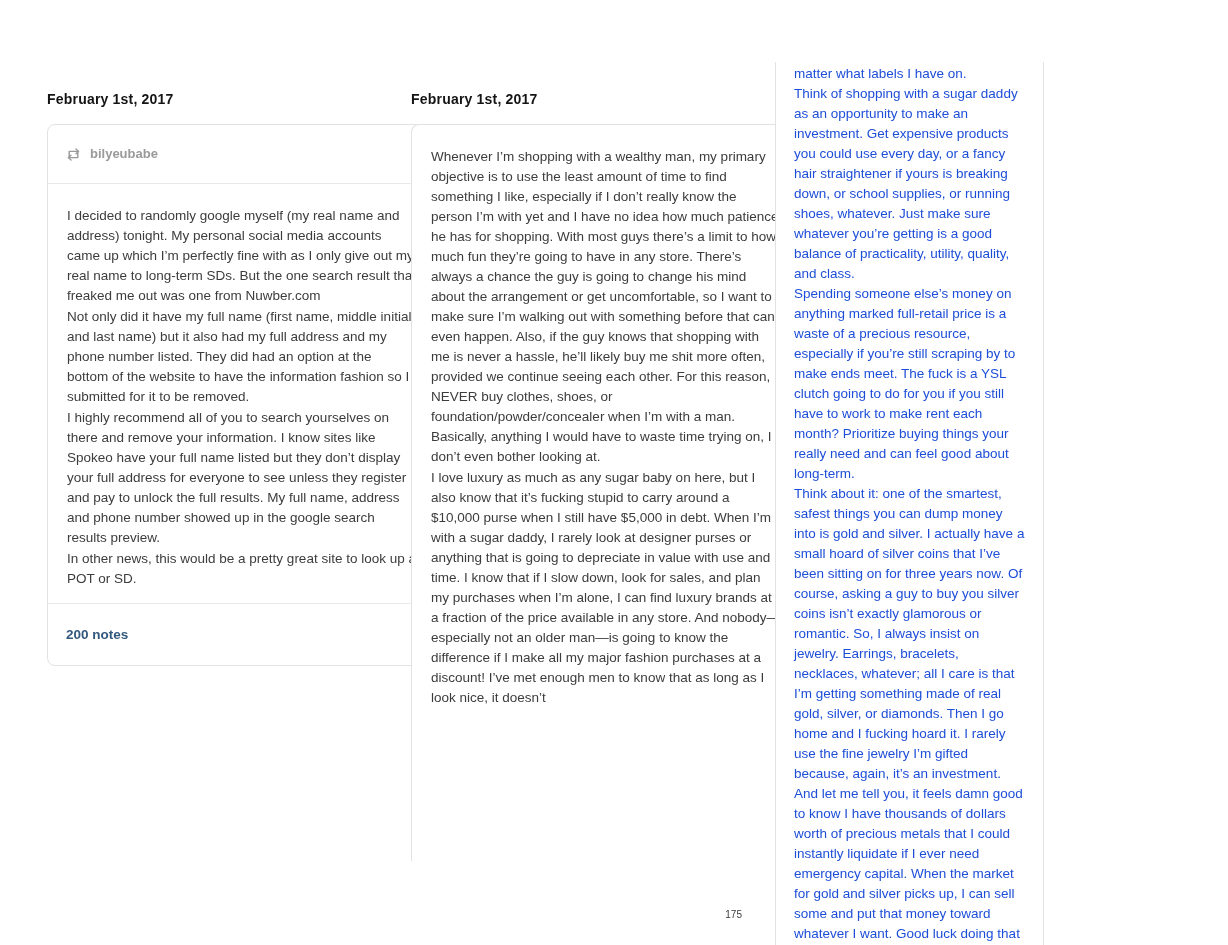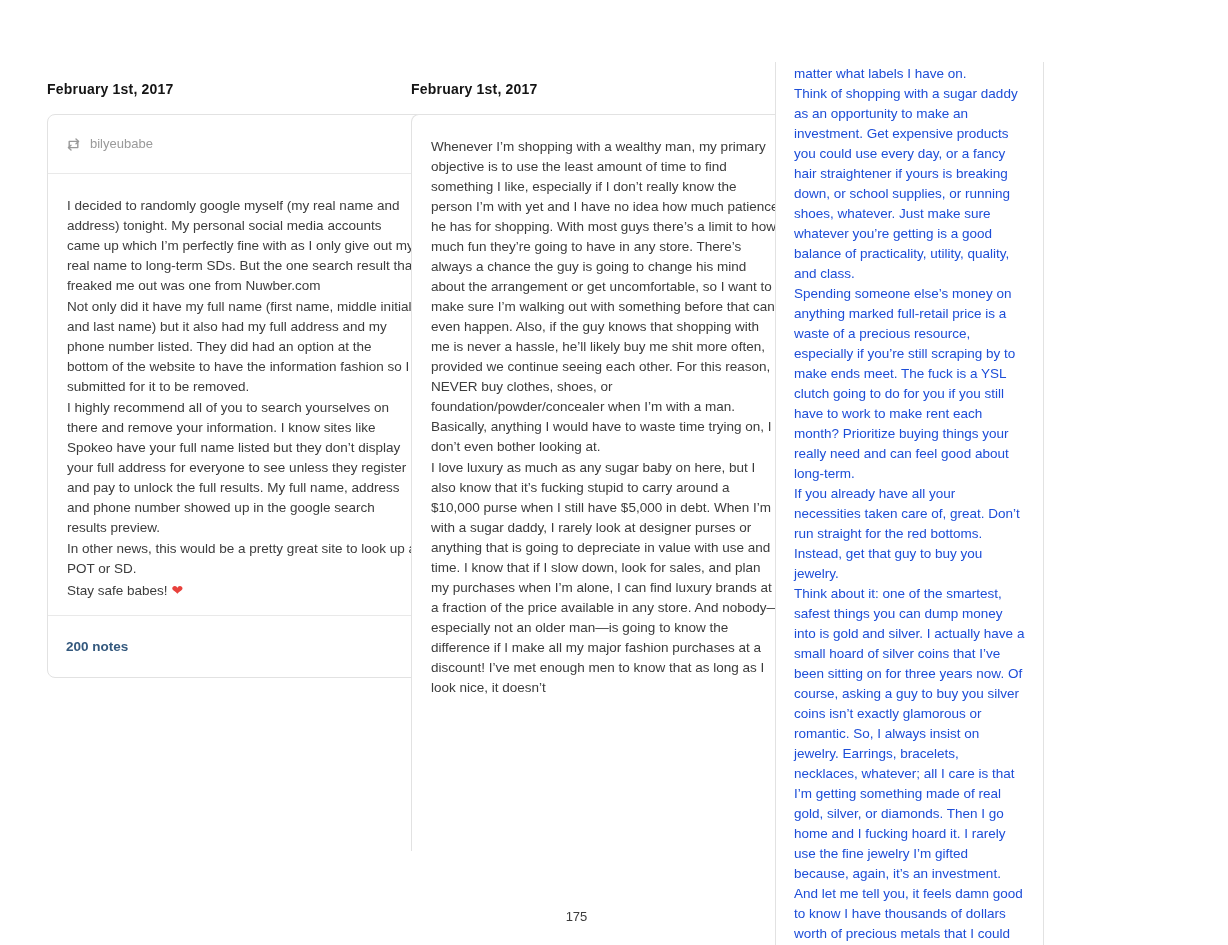--- a/index.html
+++ b/index.html
@@ -5,21 +5,21 @@
   * { margin:0; padding:0; box-sizing:border-box; }
   html,body { background:#ffffff; }
   body {
     width:1228px; height:945px;
     font-family:"Liberation Sans","DejaVu Sans",sans-serif;
     position:relative; overflow:hidden;
     color:#3c3c3c;
   }
   .canvas { position:relative; width:1228px; height:945px; }
 
-  .col { position:absolute; width:389px; top:80px; }
+  .col { position:absolute; width:389px; top:90px; }
   .col1 { left:47px; }
   .col2 { left:411px; }
 
   .date-header {
     font-size:14px; font-weight:700; color:#141414;
     line-height:18px; letter-spacing:0.2px;
   }
 
   .card {
     margin-top:16px;
@@ -31,20 +31,21 @@
     border-bottom:none;
     border-radius:8px 8px 0 0;
     height:737px;
     overflow:hidden;
   }
 
   .card-header {
     display:flex; align-items:center; gap:9px;
     padding:21px 18px;
     border-bottom:1px solid #e9e9e9;
+    font-weight:bold;
   }
   .username { font-size:13px; color:#9a9a9a; line-height:16px; }
   .reblog-icon { display:inline-flex; flex:0 0 auto; }
 
   .card-body {
     padding:21px 18px 13px 18px;
     font-size:13.5px; line-height:20px; color:#3c3c3c;
   }
   .card-body p { margin:1px; }
 
@@ -70,22 +71,22 @@
 
   .heart {
     font-family:"DejaVu Sans",sans-serif;
     color:#e8413c;
     margin-left:4px;
     font-size:14px;
   }
 
   .page-number {
     position:absolute; left:411px; top:909px; width:331px;
-    text-align:center;
-    font-size:13px; color:#3c3c3c;
+    text-align:right;
+    font-size:10px; color:#3c3c3c;
   }
 </style>
 </head>
 <body>
 
 <div class="canvas">
 
   <div class="col col1">
     <div class="date-header">February 1st, 2017</div>
     <article class="card">
@@ -100,21 +101,20 @@
             </g>
           </svg>
         </span>
         <span class="username">bilyeubabe</span>
       </header>
       <div class="card-body">
         <p>I decided to randomly google myself (my real name and address) tonight. My personal social media accounts came up which I’m perfectly fine with as I only give out my real name to long-term SDs. But the one search result that freaked me out was one from Nuwber.com</p>
         <p>Not only did it have my full name (first name, middle initial and last name) but it also had my full address and my phone number listed. They did had an option at the bottom of the website to have the information fashion so I submitted for it to be removed.</p>
         <p>I highly recommend all of you to search yourselves on there and remove your information. I know sites like Spokeo have your full name listed but they don’t display your full address for everyone to see unless they register and pay to unlock the full results. My full name, address and phone number showed up in the google search results preview.</p>
         <p>In other news, this would be a pretty great site to look up a POT or SD.</p>
-        <p><span>Stay safe babes!</span><span class="heart">❤</span></p>
       </div>
       <footer class="card-footer">
         <a class="notes-link">200 notes</a>
       </footer>
     </article>
   </div>
 
   <div class="col col2">
     <div class="date-header">February 1st, 2017</div>
     <article class="card clipped">
@@ -122,19 +122,18 @@
         <p>Whenever I’m shopping with a wealthy man, my primary objective is to use the least amount of time to find something I like, especially if I don’t really know the person I’m with yet and I have no idea how much patience he has for shopping. With most guys there’s a limit to how much fun they’re going to have in any store. There’s always a chance the guy is going to change his mind about the arrangement or get uncomfortable, so I want to make sure I’m walking out with something before that can even happen. Also, if the guy knows that shopping with me is never a hassle, he’ll likely buy me shit more often, provided we continue seeing each other. For this reason, I NEVER buy clothes, shoes, or foundation/powder/concealer when I’m with a man. Basically, anything I would have to waste time trying on, I don’t even bother looking at.</p>
         <p>I love luxury as much as any sugar baby on here, but I also know that it’s fucking stupid to carry around a $10,000 purse when I still have $5,000 in debt. When I’m with a sugar daddy, I rarely look at designer purses or anything that is going to depreciate in value with use and time. I know that if I slow down, look for sales, and plan my purchases when I’m alone, I can find luxury brands at a fraction of the price available in any store. And nobody—especially not an older man—is going to know the difference if I make all my major fashion purchases at a discount! I’ve met enough men to know that as long as I look nice, it doesn’t</p>
       </div>
     </article>
   </div>
 
   <div class="continuation">
     <p>matter what labels I have on.</p>
     <p>Think of shopping with a sugar daddy as an opportunity to make an investment. Get expensive products you could use every day, or a fancy hair straightener if yours is breaking down, or school supplies, or running shoes, whatever. Just make sure whatever you’re getting is a good balance of practicality, utility, quality, and class.</p>
     <p>Spending someone else’s money on anything marked full-retail price is a waste of a precious resource, especially if you’re still scraping by to make ends meet. The fuck is a YSL clutch going to do for you if you still have to work to make rent each month? Prioritize buying things your really need and can feel good about long-term.</p>
-    <p>If you already have all your necessities taken care of, great. Don’t run straight for the red bottoms. Instead, get that guy to buy you jewelry.</p>
     <p>Think about it: one of the smartest, safest things you can dump money into is gold and silver. I actually have a small hoard of silver coins that I’ve been sitting on for three years now. Of course, asking a guy to buy you silver coins isn’t exactly glamorous or romantic. So, I always insist on jewelry. Earrings, bracelets, necklaces, whatever; all I care is that I’m getting something made of real gold, silver, or diamonds. Then I go home and I fucking hoard it. I rarely use the fine jewelry I’m gifted because, again, it’s an investment. And let me tell you, it feels damn good to know I have thousands of dollars worth of precious metals that I could instantly liquidate if I ever need emergency capital. When the market for gold and silver picks up, I can sell some and put that money toward whatever I want. Good luck doing that with a pair of scraped up Chanel sunglasses or with that expensive lingerie set when the stitching starts to fray.</p>
   </div>
 
   <div class="page-number">175</div>
 
 </div>
 
 </body></html>

